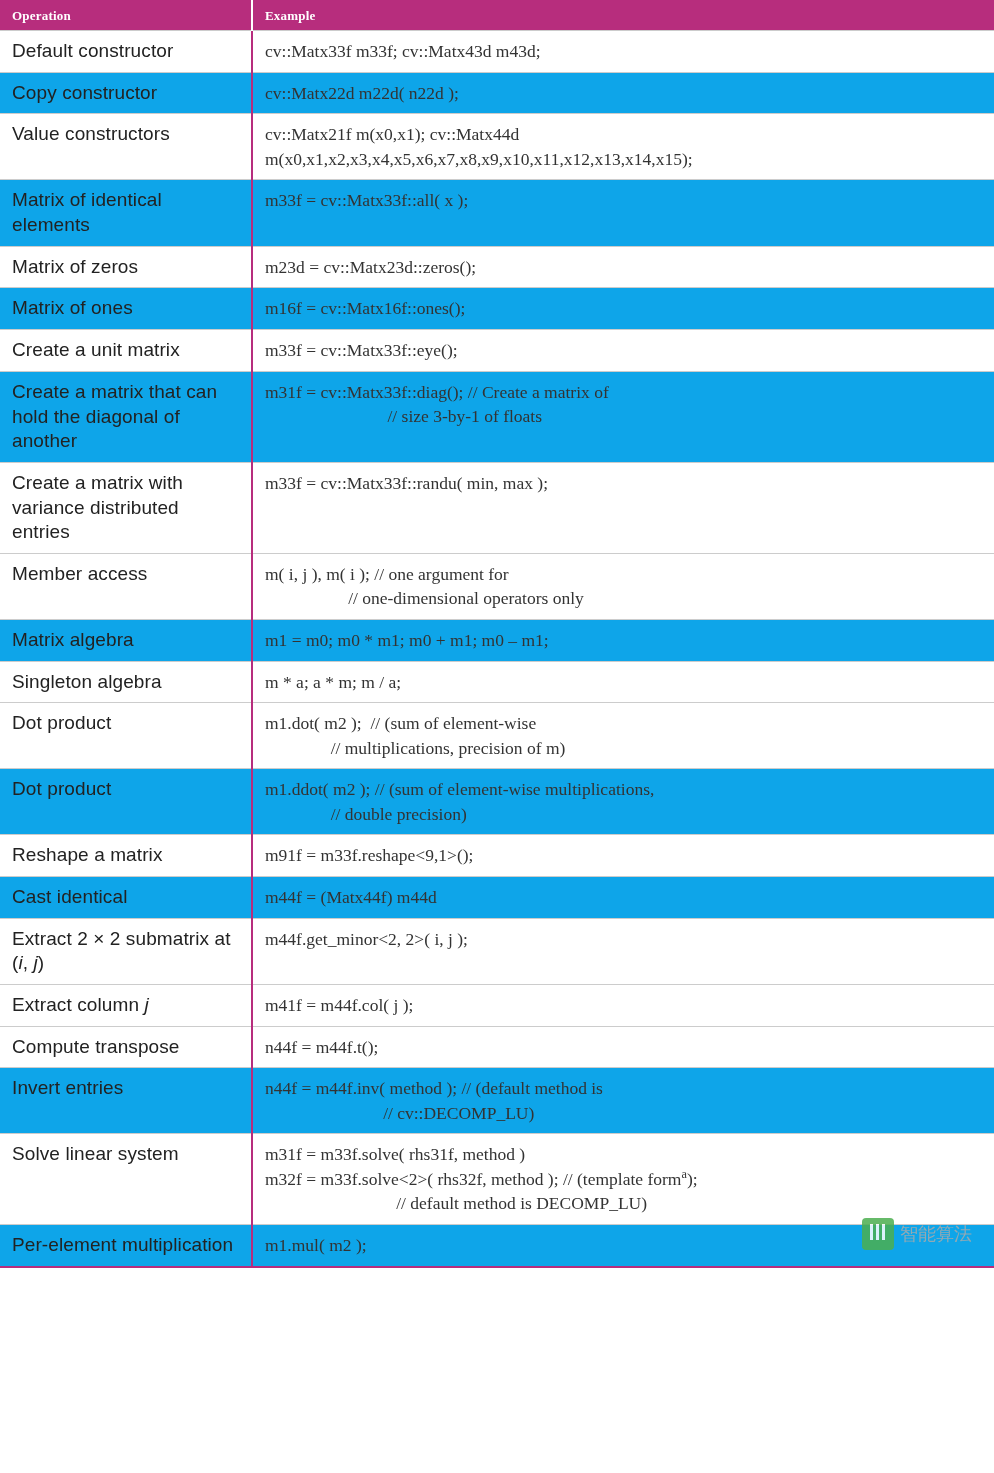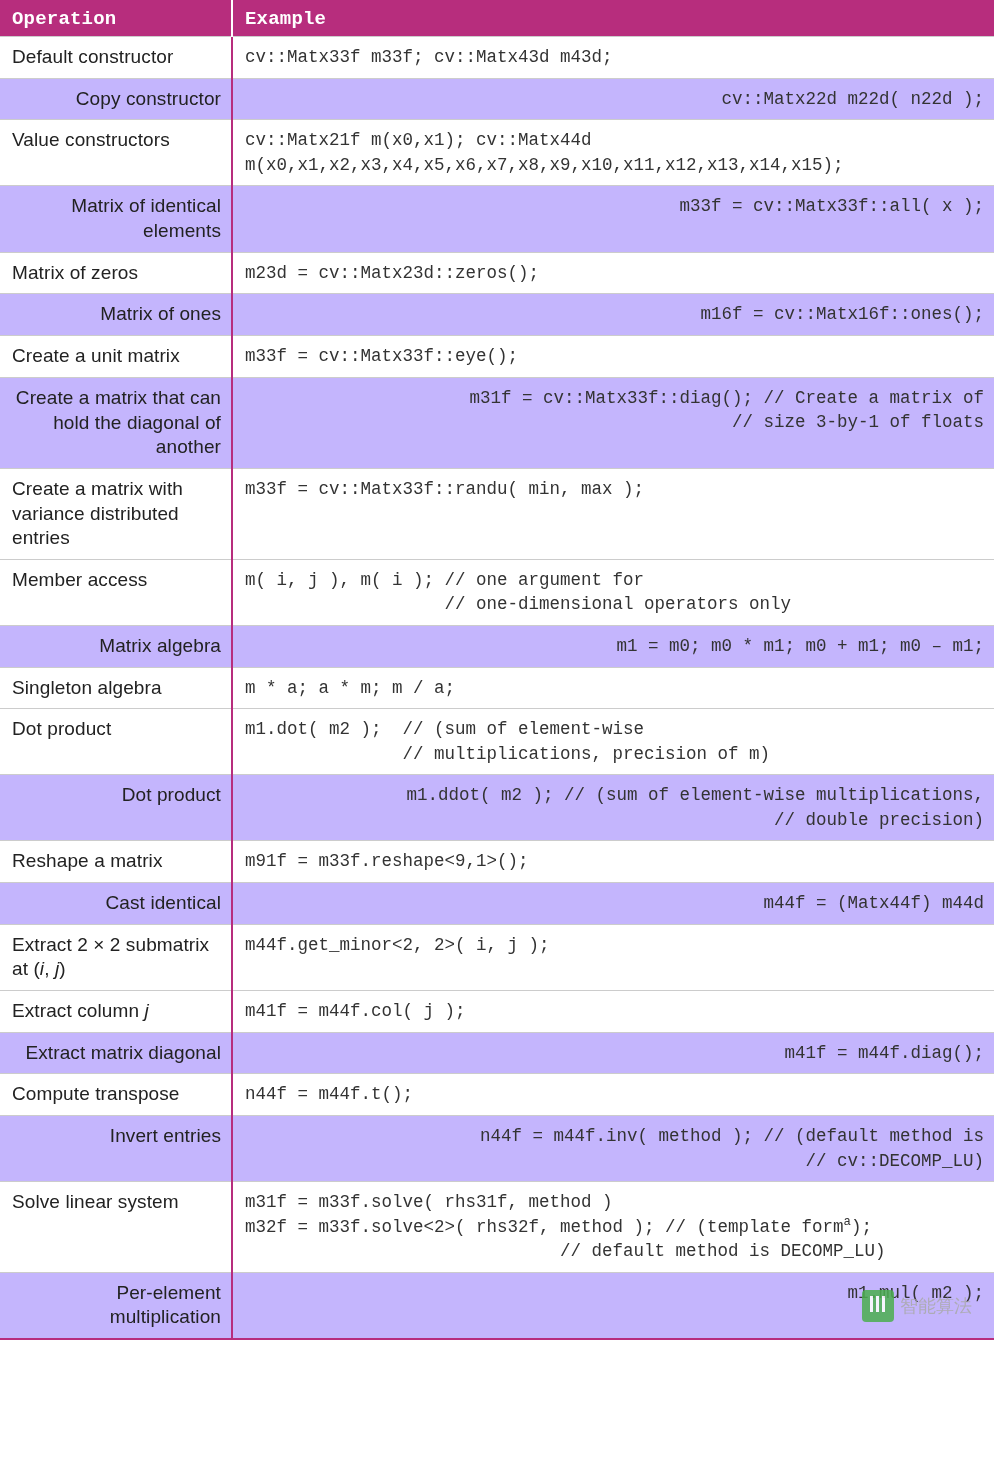--- a/index.html
+++ b/index.html
@@ -14,48 +14,48 @@
     width: 100%;
     border-collapse: collapse;
     border-top: 2px solid #b72d7d;
     border-bottom: 2px solid #b72d7d;
   }
   .hdr th {
     background: #b72d7d;
     color: #fff;
     text-align: left;
     font-weight: 600;
-    font-size: 19px;
+    font-size: 13px;
     padding: 6px 10px 6px 12px;
-    font-family: Liberation Mono, monospace;
+    font-family: Liberation Serif, serif;
     letter-spacing: 0.2px;
   }
   .tbl td {
     border-top: 1px solid #ccc;
     vertical-align: top;
     padding: 8px 10px 8px 12px;
     font-size: 19px;
     line-height: 1.3;
   }
   td.op {
-    width: 232px;
+    width: 252px;
     font-family: "Myriad Pro Condensed", "Arial Narrow", "Segoe UI", Arial, sans-serif;
     font-stretch: condensed;
     color: #222;
     letter-spacing: 0.1px;
   }
   td.ex {
-    font-family: Liberation Mono, monospace;
+    font-family: Liberation Serif, serif;
     font-size: 17.5px;
     color: #333;
     white-space: pre;
     line-height: 1.4;
     margin-top: 48px;
   }
-  tr.shade td { background: #c4b5fd; text-align: right; }
+  tr.shade td { background: #0ea5e9; }
   tr.plain td { background: #fff; }
   .ital { font-style: italic; }
   .col1-border { border-right: 2px solid #b72d7d; }
   .hdr .col1-border { border-right: 2px solid #fff; }
   sup { font-size: 0.7em; line-height: 0; }
   .watermark {
     position: absolute;
     right: 22px;
     bottom: 18px;
     display: flex;
@@ -163,24 +163,20 @@
           <td class="ex">m44f = (Matx44f) m44d</td>
         </tr>
         <tr class="plain">
           <td class="op col1-border">Extract 2 × 2 submatrix at (<span class="ital">i</span>, <span class="ital">j</span>)</td>
           <td class="ex">m44f.get_minor&lt;2, 2&gt;( i, j );</td>
         </tr>
         <tr class="plain">
           <td class="op col1-border">Extract column <span class="ital">j</span></td>
           <td class="ex">m41f = m44f.col( j );</td>
         </tr>
-        <tr class="shade">
-          <td class="op col1-border">Extract matrix diagonal</td>
-          <td class="ex">m41f = m44f.diag();</td>
-        </tr>
         <tr class="plain">
           <td class="op col1-border">Compute transpose</td>
           <td class="ex">n44f = m44f.t();</td>
         </tr>
         <tr class="shade">
           <td class="op col1-border">Invert entries</td>
           <td class="ex">n44f = m44f.inv( method ); // (default method is
                            // cv::DECOMP_LU)</td>
         </tr>
         <tr class="plain">

